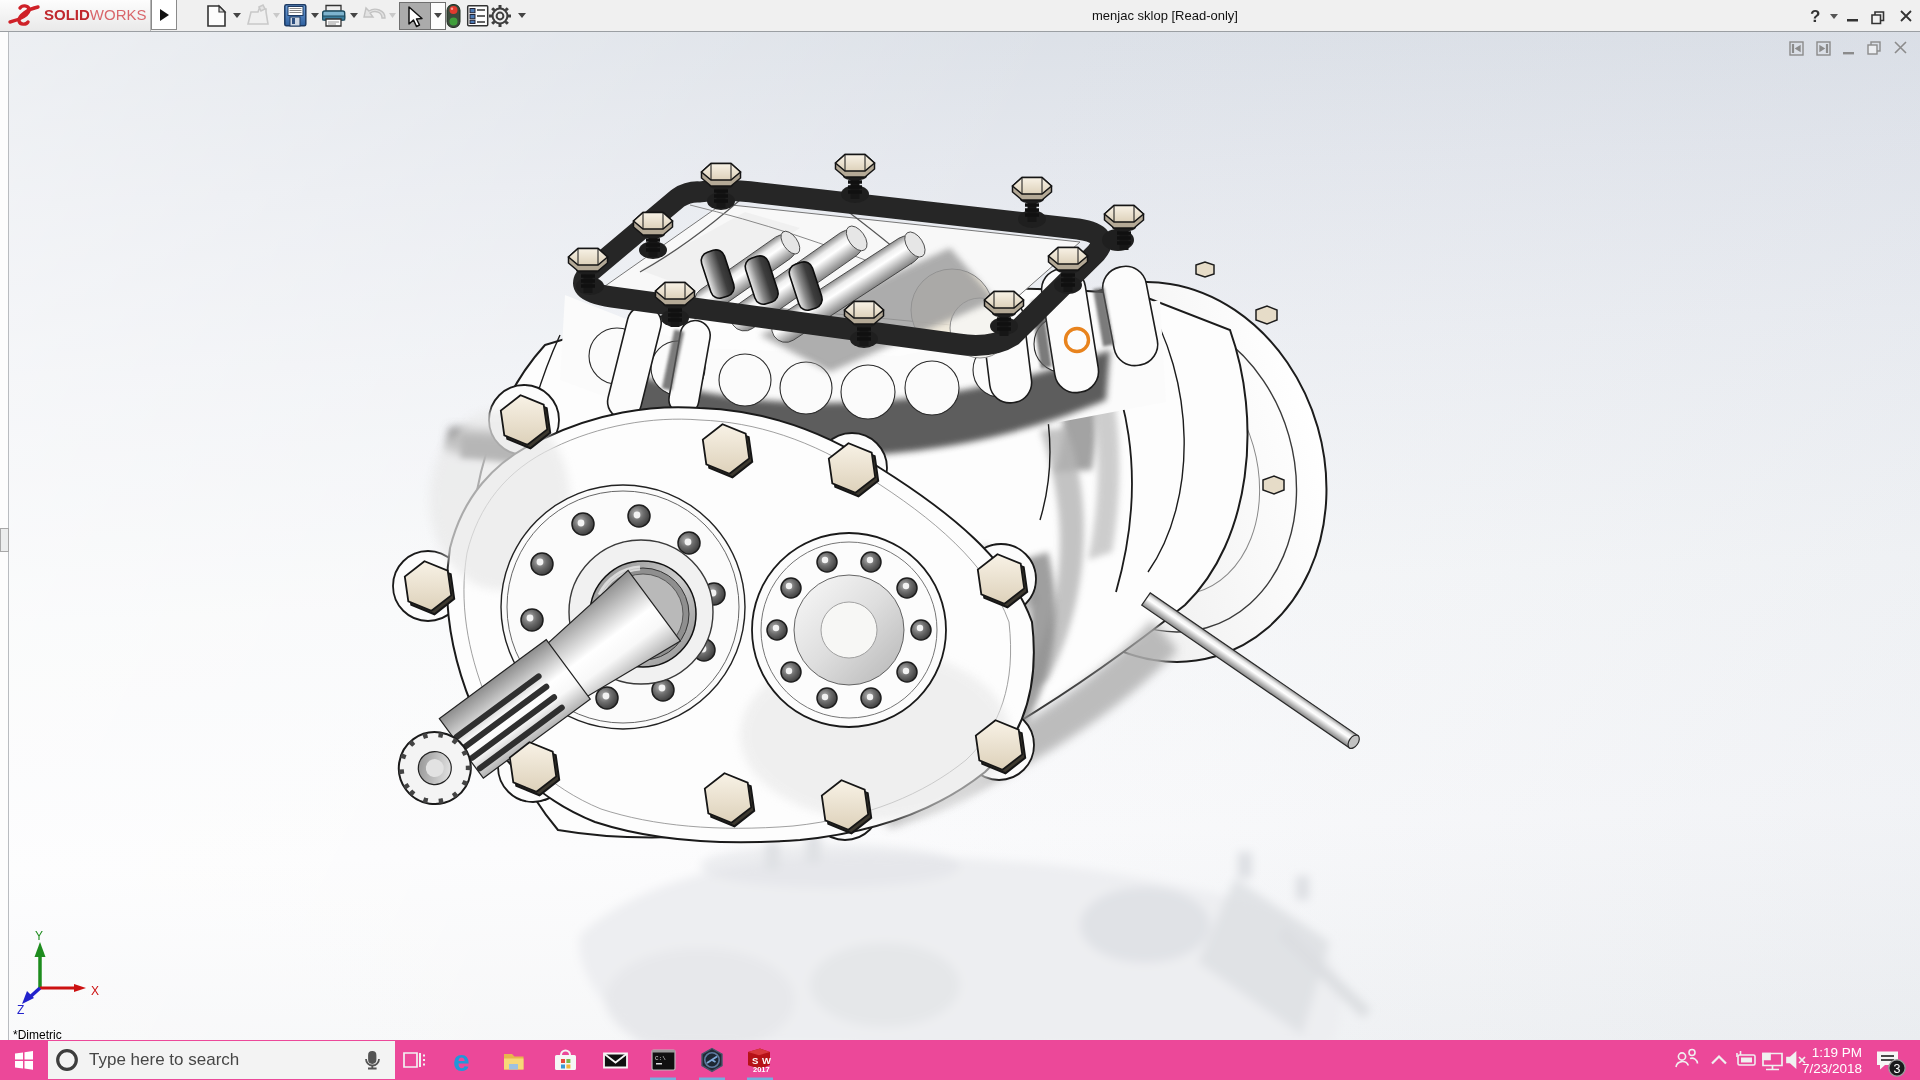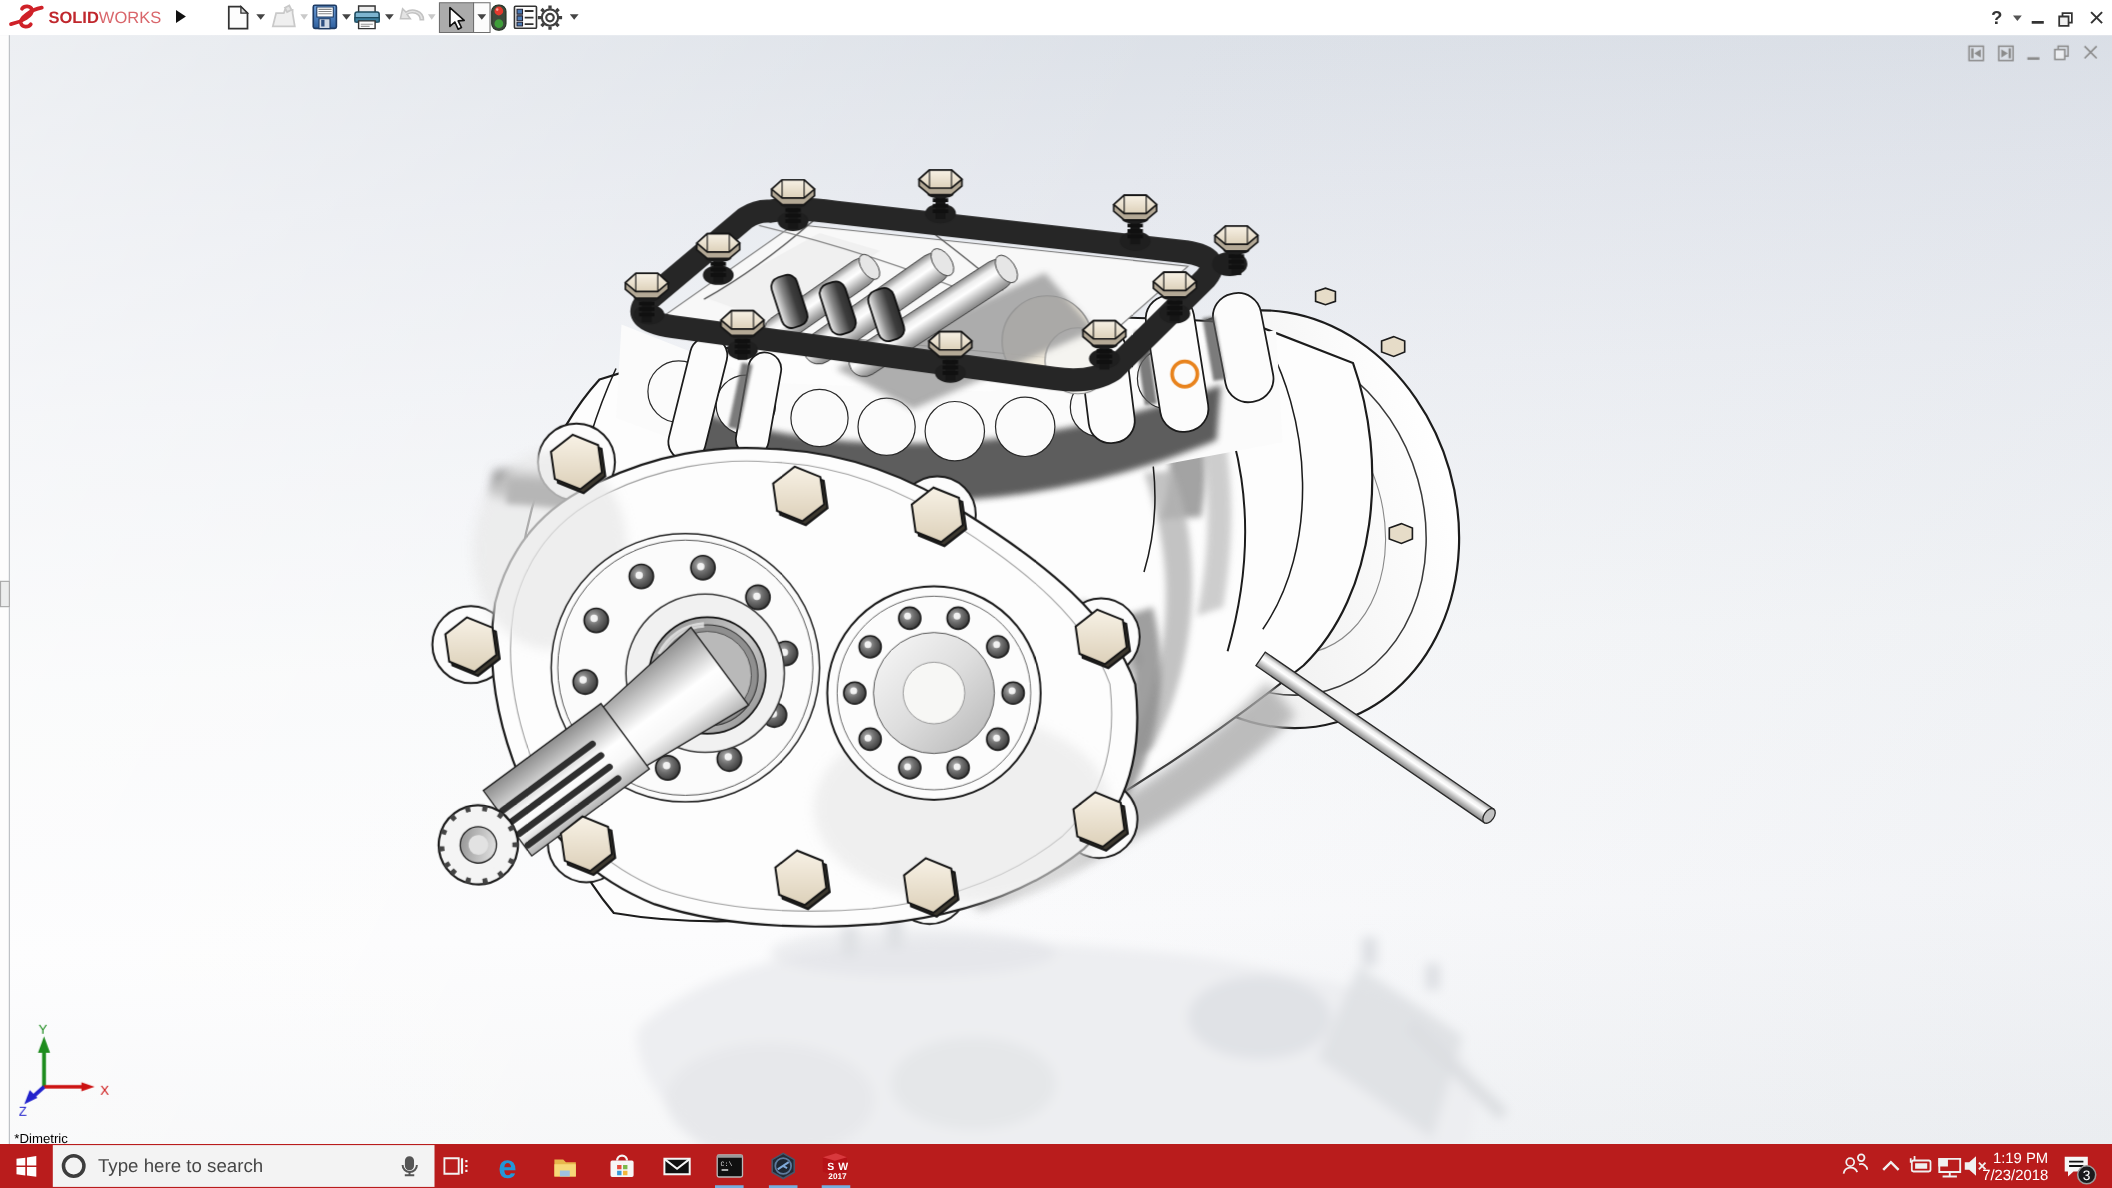--- a/index.html
+++ b/index.html
@@ -17,21 +17,21 @@
     line-height:31px;font-size:13px;color:#111;}
   
   #viewport{position:absolute;left:0;top:32px;width:1920px;height:1008px;
     background:
       linear-gradient(115deg, rgba(255,255,255,0.5) 0%, rgba(255,255,255,0) 45%, rgba(178,188,204,0.16) 100%),
       linear-gradient(178deg, #dadfe6 0%, #e5e8ee 16%, #eef0f4 32%, #f8f9fa 55%, #fcfcfd 78%, #f5f6f7 100%);}
   #vpleft{position:absolute;left:0;top:32px;width:8px;height:1008px;
     background:#fdfdfd;border-right:1px solid #b9bcc0;z-index:5;}
   #dimetric{position:absolute;left:13px;top:1028px;font-size:12px;color:#000;z-index:6;filter:brightness(1);}
   
-  #taskbar{position:absolute;left:0;top:1040px;width:1920px;height:40px;background:#b91c1c;z-index:40;}
+  #taskbar{position:absolute;left:0;top:1040px;width:1920px;height:40px;background:#ec4899;z-index:40;}
   #search{position:absolute;left:48px;top:1px;width:347px;height:38px;background:#f3f3f3;filter:brightness(1);}
   #search span{position:absolute;left:41px;top:9px;font-size:17px;color:#464646;}
 </style>
 </head>
 <body>
 <div id="stage">
   <div id="viewport"></div>
   <div id="vpleft"></div>
   <div style="position:absolute;left:0;top:528px;width:7px;height:22px;background:#eceded;border:1px solid #a8a8a8;z-index:6"></div>
 
@@ -460,20 +460,25 @@
       <path d="M1827 44 v9 z" stroke-width="2.2"></path>
       <path d="M1820 46 l4 2.5 -4 2.5 z" fill="#8b8b8b"></path>
       <rect x="1843" y="52" width="11" height="2.4" fill="#8b8b8b" stroke="none"></rect>
       <rect x="1871" y="42" width="9" height="9"></rect>
       <rect x="1868" y="45" width="9" height="9" fill="#eceef1"></rect>
       <path d="M1895 42 l11 11 M1906 42 l-11 11" stroke-width="1.6"></path>
     </g>
   </svg>
   <div id="dimetric">*Dimetric</div>
 
+  <div id="topbar">
+    <div id="logo"></div>
+    <div id="flyout"></div>
+    <div id="title">menjac sklop [Read-only]</div>
+  </div>
   <svg id="topicons" viewBox="0 0 1920 32" width="1920" height="32" style="position:absolute;left:0;top:0;z-index:32;filter:brightness(1)">
     <defs>
       <linearGradient id="flop" x1="0" y1="0" x2="0" y2="1">
         <stop offset="0" stop-color="#6f9fd8"></stop>
           <stop offset="1" stop-color="#2d5f9e"></stop>
       </linearGradient>
     </defs>
 
     <g stroke="#cf2128" fill="none" stroke-linecap="round">
       <path d="M10 22 C20 20 30 14 29 9 C28 5 22 5 20 8" stroke-width="3.4"></path>

